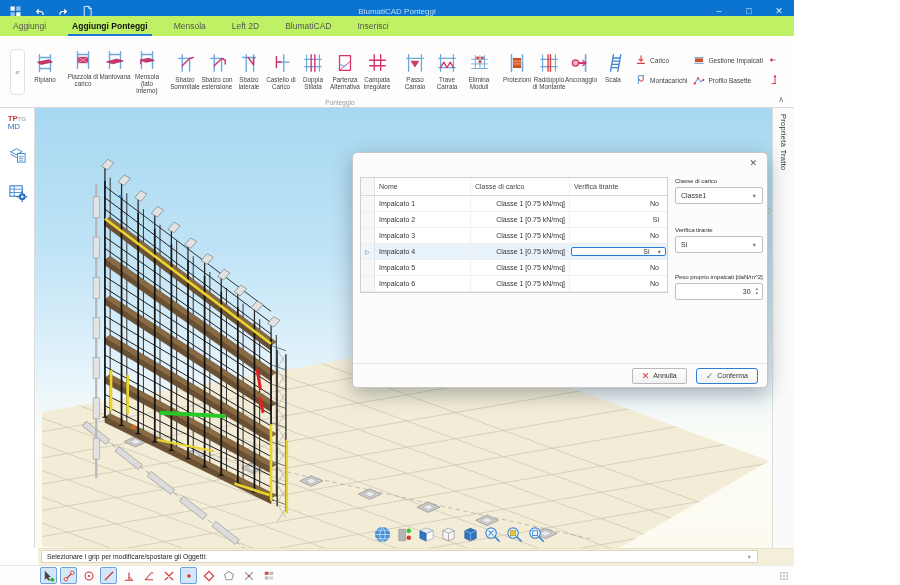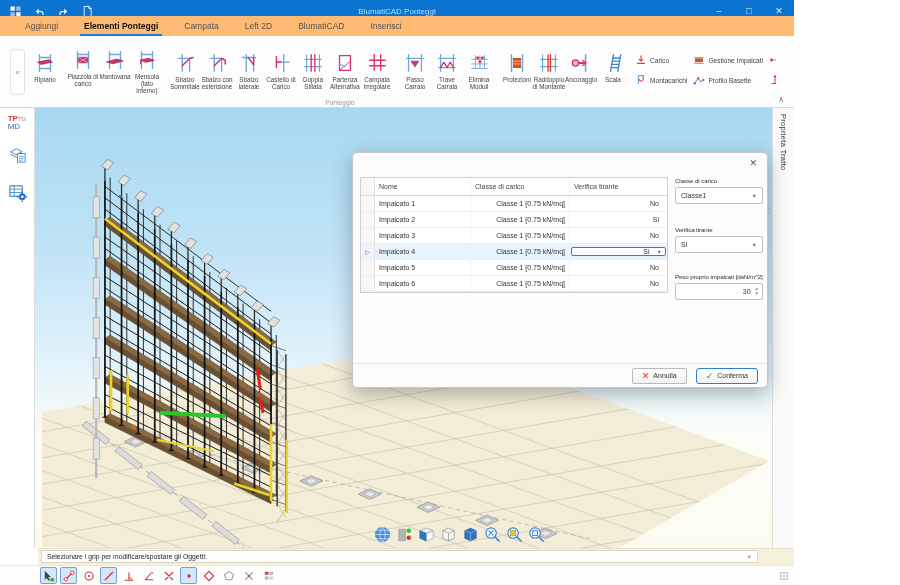--- a/index.html
+++ b/index.html
@@ -10,21 +10,21 @@
 
 #titlebar{position:absolute;left:0;top:0;right:0;height:22px;background:#0b74d0;display:flex;align-items:center;color:#fff}
 .tb-icons{display:flex;gap:11px;padding-left:9px;align-items:center}
 .tb-ic{width:13px;height:13px}
 .tb-ic svg{width:13px;height:13px;display:block}
 #tb-title{position:absolute;left:50%;transform:translateX(-50%);font-size:8px;color:#bcdcf7}
 .tb-win{margin-left:auto;display:flex}
 .tb-win div{width:30px;height:22px;display:flex;align-items:center;justify-content:center;font-size:9px;color:#e8f3fc}
 
 
-#tabbar{position:absolute;top:16px;left:0;right:0;height:20px;background:#fdba74;display:flex;padding-left:12px}
+#tabbar{position:absolute;top:16px;left:0;right:0;height:20px;background:#bef264;display:flex;padding-left:0}
 .tab{padding:0 13px;font-size:8.5px;color:#555;display:flex;align-items:center;position:relative;cursor:default}
 .tab.active{color:#111;font-weight:bold}
 .tab.active::after{content:"";position:absolute;left:9px;right:9px;bottom:0;height:2px;background:#1d78d2}
 
 
 #ribbon{position:absolute;top:42px;left:0;right:0;height:66px;background:#fdfdfd;border-bottom:1px solid #d8d8d8}
 #ribbon-collapse-left{position:absolute;left:10px;top:7px;width:15px;height:46px;border:1px solid #e2e2e2;border-radius:4px;background:#fff;display:flex;align-items:center;justify-content:center;font-size:8px;color:#8a8a8a}
 #ribbon-inner{position:absolute;left:29px;top:1px;right:18px;height:54px;display:flex;align-items:center;overflow:hidden}
 .rdiv{width:1px;align-self:stretch;background:#e4e4e4;margin:3px 3px}
 .rgroup{display:flex;align-items:flex-start}
@@ -133,22 +133,22 @@
     <div id="tb-title">BlumatiCAD Ponteggi</div>
     <div class="tb-win" id="tb-win">
         <div>–</div>
         <div>□</div>
         <div>✕</div>
       </div>
   </div>
 
   <div id="tabbar">
       <div class="tab">Aggiungi</div>
-      <div class="tab active">Elementi Ponteggi</div>
-      <div class="tab">Campata</div>
+      <div class="tab active">Aggiungi Ponteggi</div>
+      <div class="tab">Mensola</div>
       <div class="tab">Left 2D</div>
       <div class="tab">BlumatiCAD</div>
       <div class="tab">Inserisci</div>
     </div>
 
   <div id="ribbon">
     <div id="ribbon-collapse-left">«</div>
     <div id="ribbon-inner">
         <div class="rgroup">
           <div class="rbtn">

